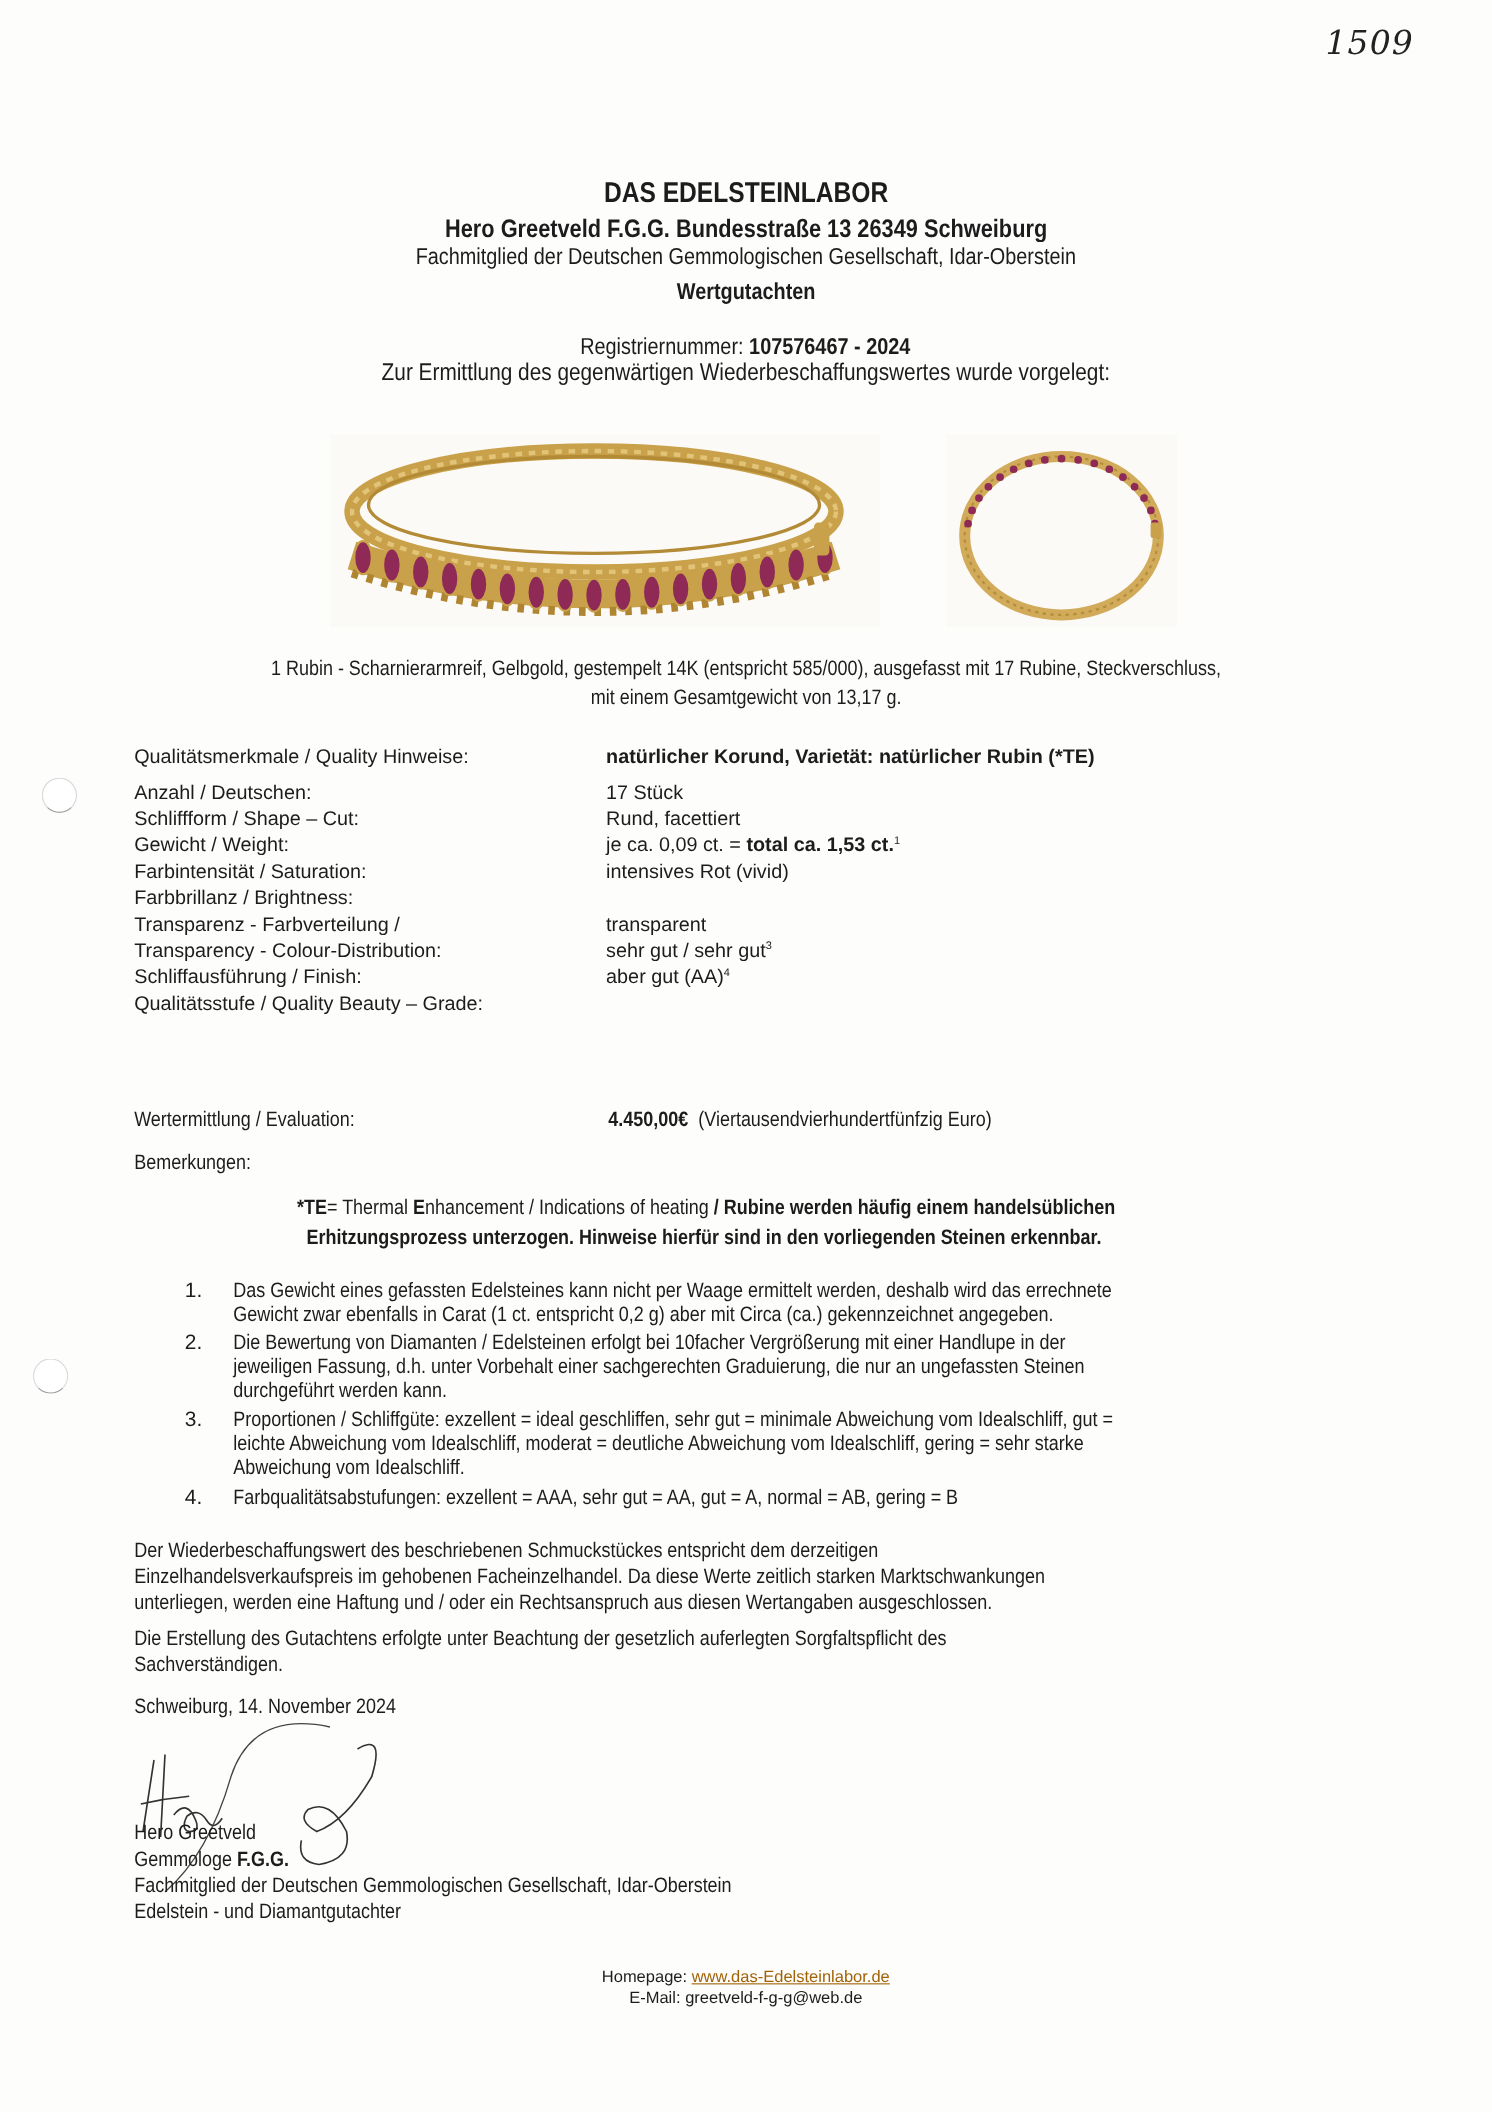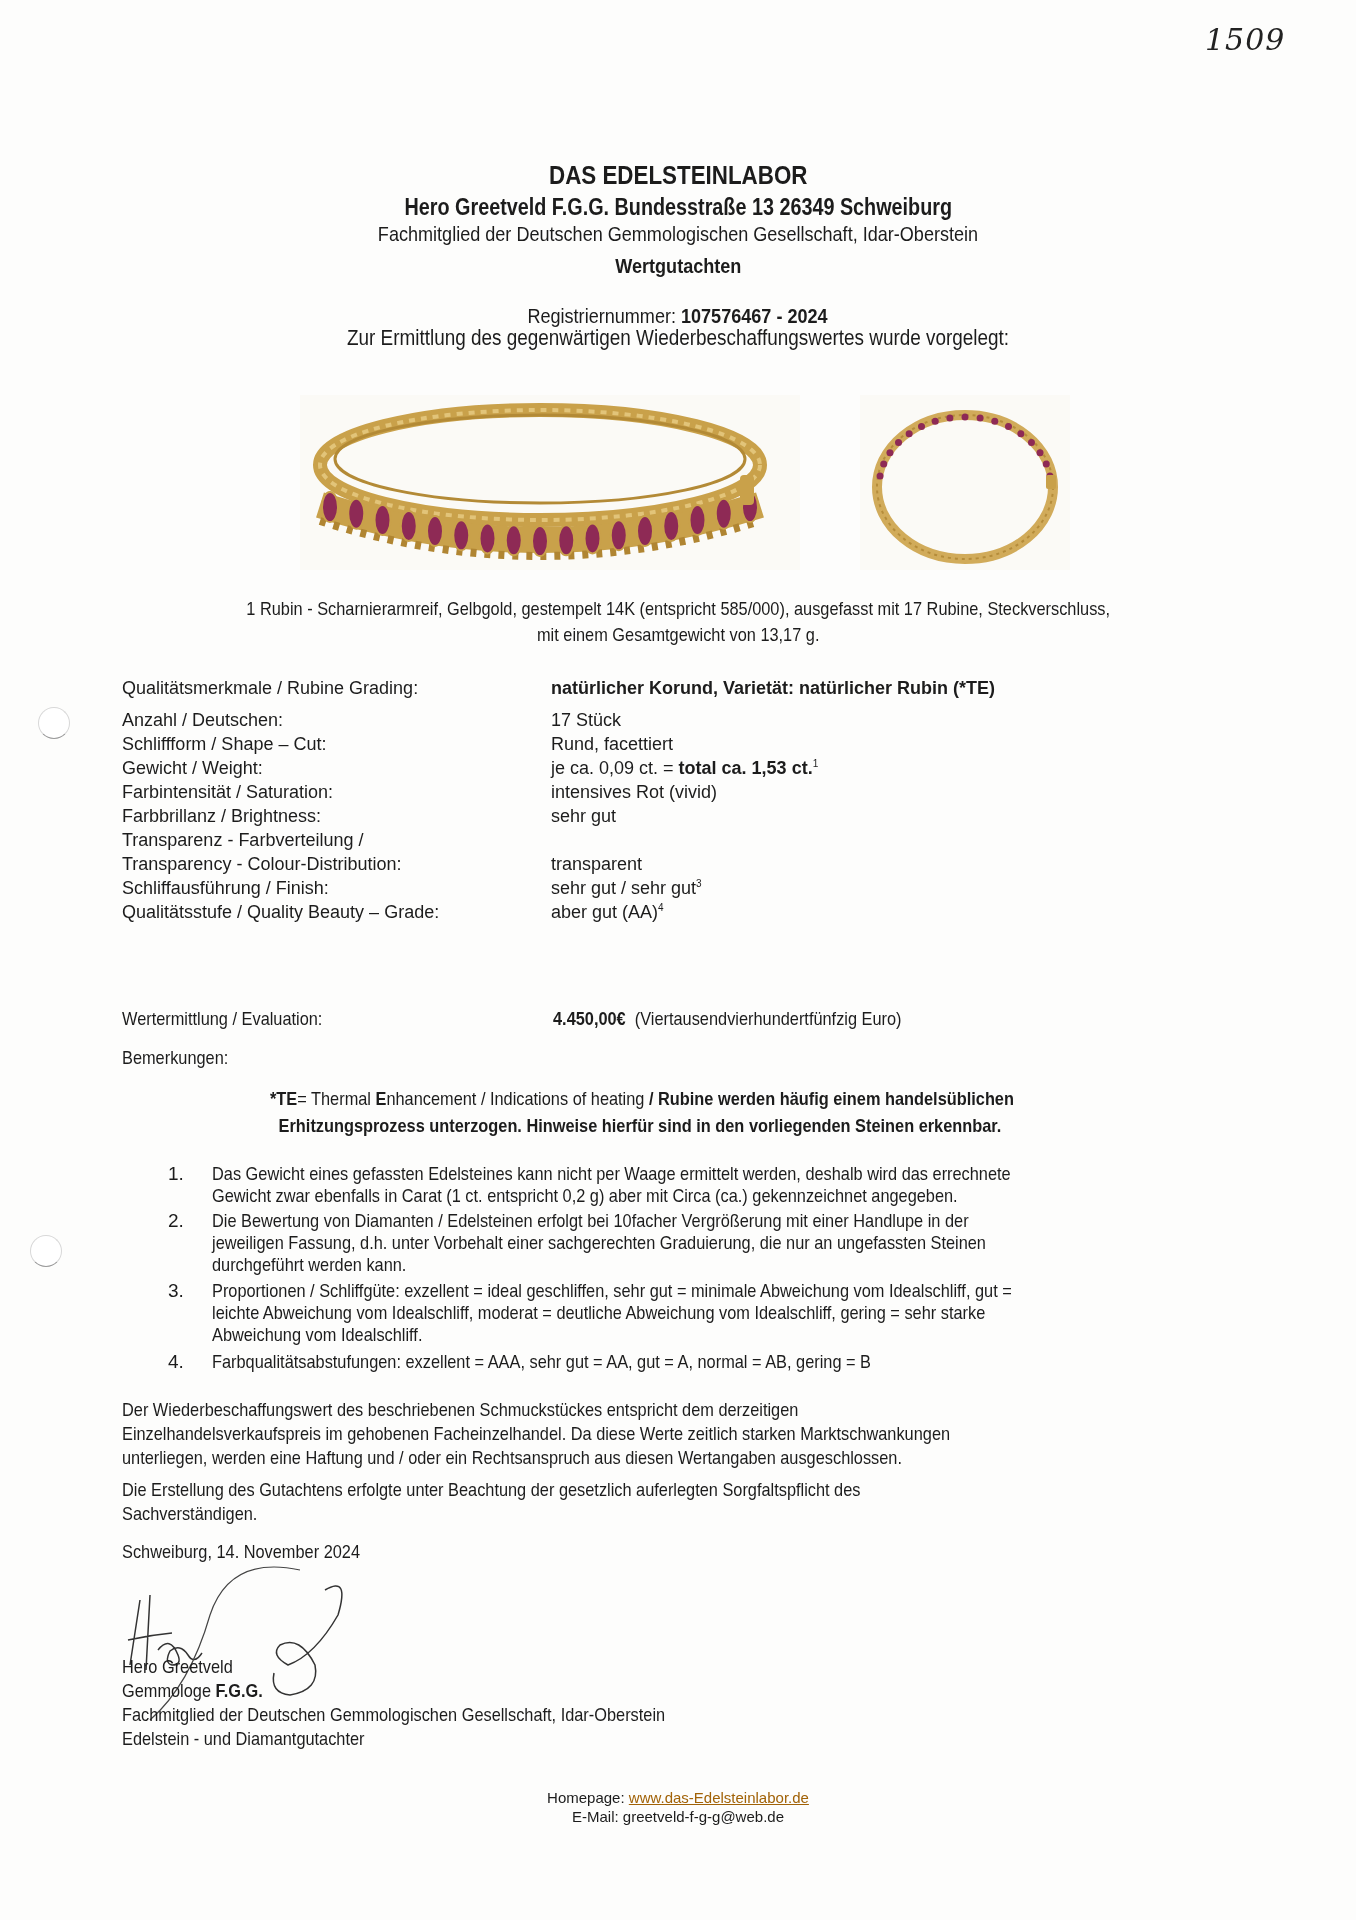--- a/index.html
+++ b/index.html
@@ -116,39 +116,38 @@
     </g>
   <rect x="186" y="80" width="10" height="14" rx="2" fill="#c9a14a"></rect>
 </svg>
 
 <div class="abs desc">
   <div><span class="center-narrow">1 Rubin - Scharnierarmreif, Gelbgold, gestempelt 14K (entspricht 585/000), ausgefasst mit 17 Rubine, Steckverschluss,</span></div>
   <div><span class="center-narrow">mit einem Gesamtgewicht von 13,17 g.</span></div>
 </div>
 
 <div class="abs grid-lbl" style="top:676px;">
-  <div class="row" style="height:32px;">Qualitätsmerkmale / Rubine Grading:</div>
+  <div class="row" style="height:32px;">Qualitätsmerkmale / Quality Hinweise:</div>
   <div class="row">Anzahl / Deutschen:</div>
   <div class="row">Schliffform / Shape – Cut:</div>
   <div class="row">Gewicht / Weight:</div>
   <div class="row">Farbintensität / Saturation:</div>
   <div class="row">Farbbrillanz / Brightness:</div>
   <div class="row">Transparenz - Farbverteilung /</div>
   <div class="row">Transparency - Colour-Distribution:</div>
   <div class="row">Schliffausführung / Finish:</div>
   <div class="row">Qualitätsstufe / Quality Beauty – Grade:</div>
 </div>
 
 <div class="abs grid-val" style="top:676px;">
   <div class="row" style="height:32px; font-weight:bold;">natürlicher Korund, Varietät: natürlicher Rubin (*TE)</div>
   <div class="row">17 Stück</div>
   <div class="row">Rund, facettiert</div>
   <div class="row"><span>je ca. 0,09 ct. = </span><b>total ca. 1,53 ct.</b><sup>1</sup></div>
   <div class="row">intensives Rot (vivid)</div>
-  <div class="row">sehr gut</div>
   <div class="row"></div>
   <div class="row">transparent</div>
   <div class="row"><span>sehr gut / sehr gut</span><sup>3</sup></div>
   <div class="row"><span>aber gut (AA)</span><sup>4</sup></div>
 </div>
 
 <div class="abs eval-lbl"><span class="narrow">Wertermittlung / Evaluation:</span></div>
 <div class="abs eval-val">
   <span class="narrow"><b>4.450,00€</b>&nbsp;&nbsp;<span>(Viertausendvierhundertfünfzig Euro)</span></span>
 </div>

